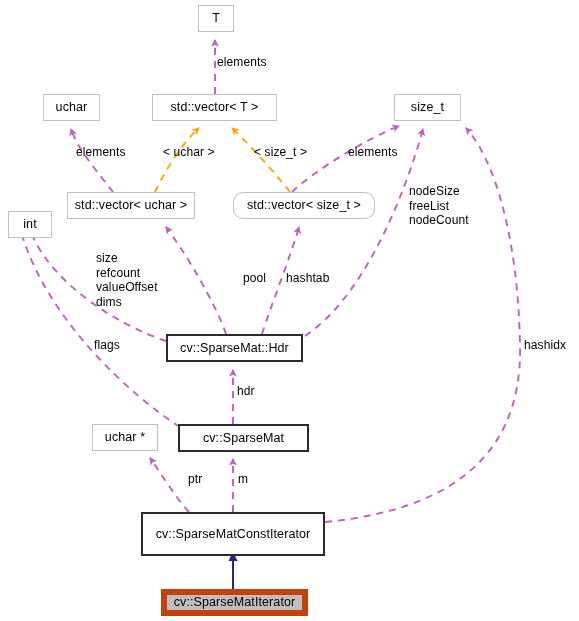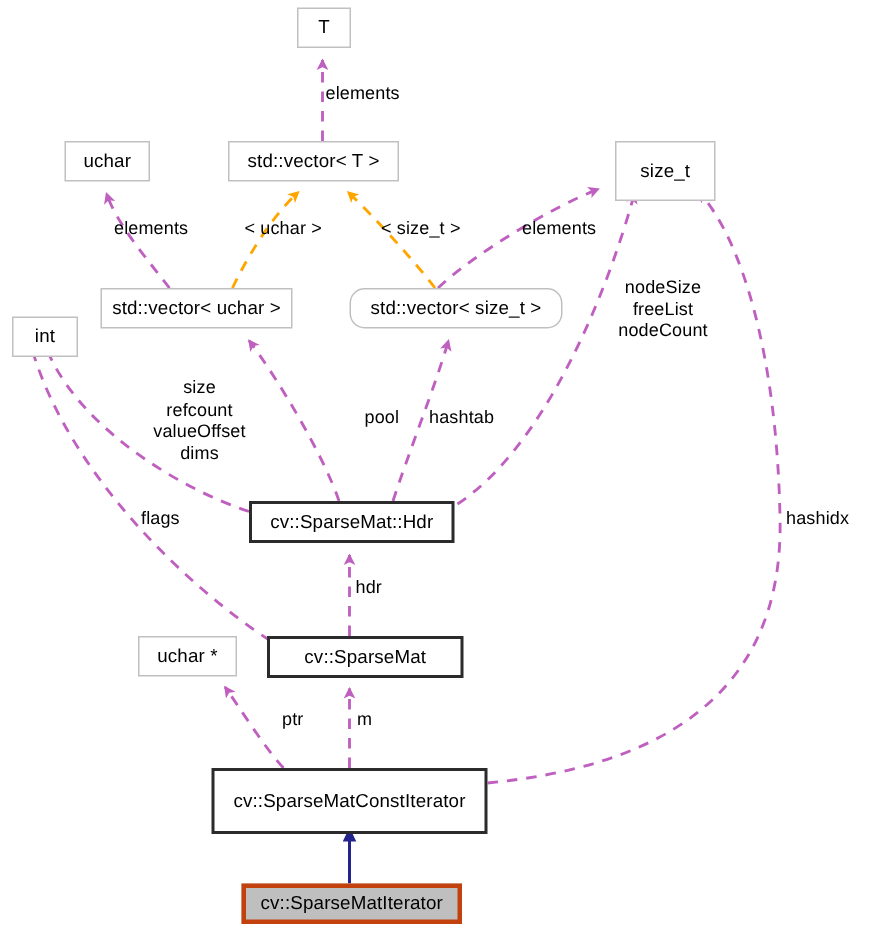--- a/index.html
+++ b/index.html
@@ -37,30 +37,30 @@
     line-height: 1;
     letter-spacing: 0.1px;
   }
   .node.plain {
     border: 1px solid #c0c0c0;
   }
   .node.strong {
     border: 2px solid #2b2b2b;
   }
   .node.current {
-    border: 3px solid #c2410c;
+    border: 6px solid #c2410c;
     background: #bfbfbf;
   }
   .edge-label {
     position: absolute;
     font-size: 12px;
     color: #000000;
     white-space: pre;
     line-height: 14.5px;
-    text-align: center;
+    text-align: left;
     letter-spacing: 0.1px;
   }
 </style>
 </head>
 <body>
 
 <div id="diagram">
 
   <svg id="edges" viewBox="0 0 579 621" width="579" height="621" xmlns="http://www.w3.org/2000/svg">
     <defs>
@@ -113,25 +113,25 @@
   </svg>
 
   <div class="node plain" style="left:198px;top:5px;width:36px;height:27px;">
     <span>T</span>
   </div>
 
   <div class="node plain" style="left:43px;top:94px;width:57px;height:27px;">
     <span>uchar</span>
   </div>
 
-  <div class="node plain" style="left:152px;top:94px;width:114px;height:27px;">
+  <div class="node plain" style="left:152px;top:94px;width:125px;height:27px;">
     <span>std::vector&lt; T &gt;</span>
   </div>
 
-  <div class="node plain" style="left:410px;top:94px;width:67px;height:40px;">
+  <div class="node plain" style="left:394px;top:94px;width:67px;height:27px;">
     <span>size_t</span>
   </div>
 
   <div class="node plain" style="left:8px;top:192px;width:44px;height:27px;margin-top:19px;">
     <span>int</span>
   </div>
 
   <div class="node plain" style="left:67px;top:192px;width:128px;height:27px;">
     <span>std::vector&lt; uchar &gt;</span>
   </div>

